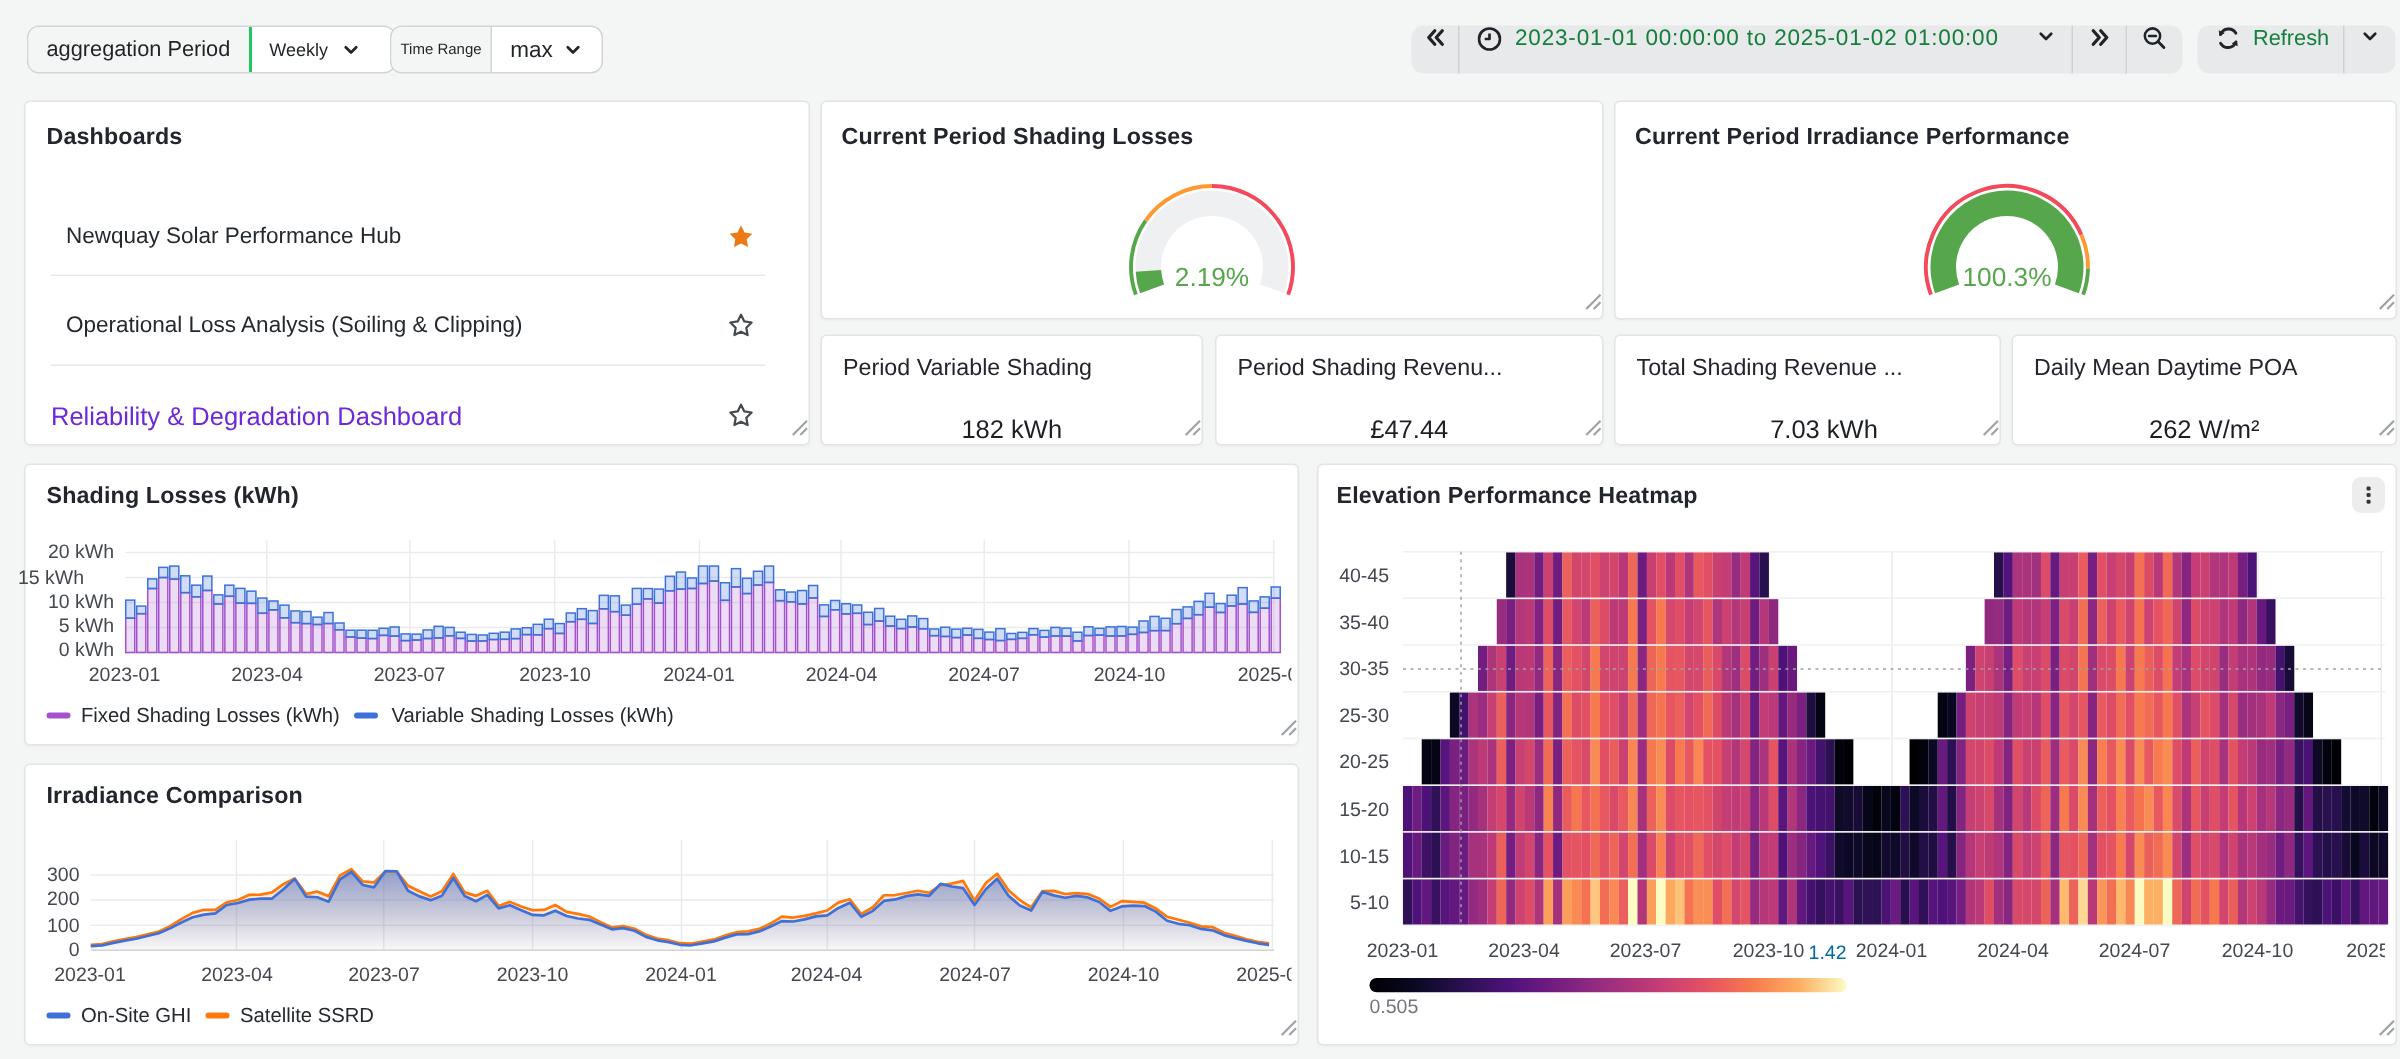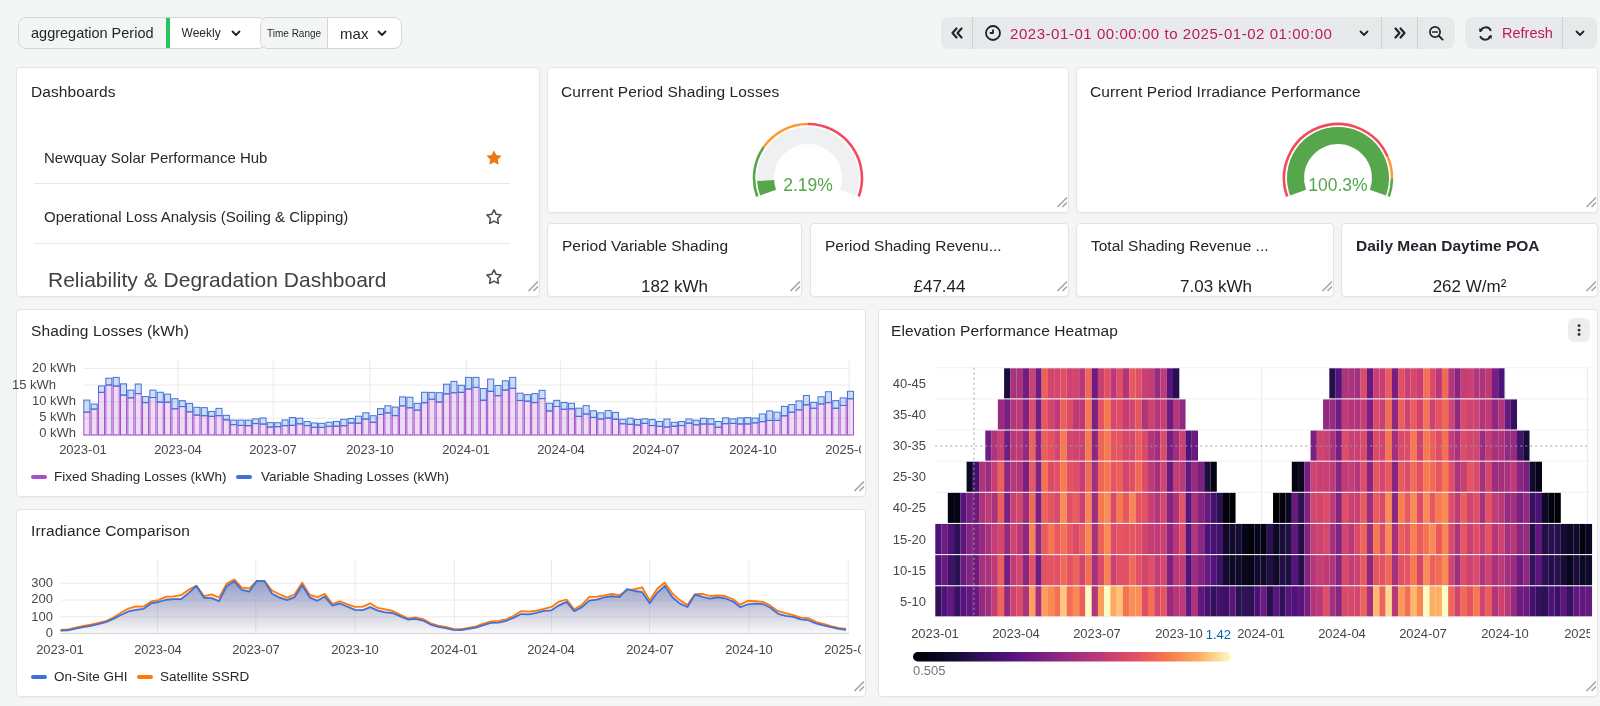--- a/index.html
+++ b/index.html
@@ -1,25 +1,25 @@
 <!DOCTYPE html>
 <html><head><meta charset="utf-8"><style>
 * { margin:0; padding:0; box-sizing:border-box; }
 body { width:1600px; height:706px; background:#f4f5f5; font-family:"Liberation Sans",sans-serif; position:relative; overflow:hidden; }
 .abs { position:absolute; }
 .panel { position:absolute; background:#ffffff; border:1px solid #e3e4e6; border-radius:4px; box-shadow:0 1px 2px rgba(0,0,0,0.03); }
-.ptitle { position:absolute; font-size:15.5px; font-weight:400; color:#22262c; letter-spacing:0.1px; }
+.ptitle { position:absolute; font-size:15.5px; font-weight:700; color:#22262c; letter-spacing:0.1px; }
 .lbl { position:absolute; font-size:13px; color:#44484e; }
 .grip { position:absolute; right:0px; bottom:0px; }
-.btn { position:absolute; height:32px; background:#e8e9ea; border-radius:8px; display:flex; align-items:center; color:#be185d; font-weight:500; font-size:14.5px; }
+.btn { position:absolute; height:32px; background:#e8e9ea; border-radius:8px; display:flex; align-items:flex-start; color:#15803d; font-weight:500; font-size:14.5px; }
 .sep { width:1px; height:32px; background:#cfd1d4; }
 </style></head><body>
 
 <div class="abs" style="left:18px;top:17px;height:32px;border:1px solid #d2d4d6;border-radius:8px;display:flex;align-items:stretch;background:#fff;overflow:hidden">
-<div style="background:#f4f5f5;display:flex;align-items:center;padding:0 12px;font-size:14.5px;font-weight:500;color:#1f2428;border-right:4px solid #22c55e">aggregation Period</div>
+<div style="background:#f4f5f5;display:flex;align-items:center;padding:0 12px;font-size:14.5px;font-weight:500;color:#1f2428;border-right:2px solid #22c55e">aggregation Period</div>
 <div style="display:flex;align-items:center;padding:0 0 0 12px;width:95px;font-size:12px;color:#1f2428;font-weight:500">Weekly<span style="margin-left:8px;display:flex">
         <svg width="14" height="14" viewBox="0 0 14 14" style="">
           <path d="M3.5 5.5 L7 9 L10.5 5.5" fill="none" stroke="#1f2428" stroke-width="1.8" stroke-linecap="round" stroke-linejoin="round"></path>
         </svg>
       </span></div>
 </div>
 <div class="abs" style="left:260px;top:17px;height:32px;border:1px solid #d2d4d6;border-radius:8px;display:flex;align-items:stretch;background:#fff;overflow:hidden">
 <div style="background:#f4f5f5;display:flex;align-items:center;padding:0 6px;font-size:10px;font-weight:500;color:#1f2428;border-right:1px solid #d2d4d6">Time Range</div>
 <div style="display:flex;align-items:center;padding:0 0 0 12px;width:73px;font-size:15px;color:#1f2428;font-weight:500">max<span style="margin-left:7px;display:flex">
         <svg width="14" height="14" viewBox="0 0 14 14" style="">
@@ -140,21 +140,21 @@
   </div>
 <div class="ptitle" style="left:31px;top:83px">Dashboards</div>
 <div class="abs" style="left:44px;top:149px;font-size:15px;color:#24292e">Newquay Solar Performance Hub</div>
 <div class="abs" style="left:485px;top:149px"><svg width="18" height="18" viewBox="0 0 18 18" style="">
       <path d="M9 1.3 L11.35 6.0 L16.6 6.8 L12.8 10.5 L13.7 15.7 L9 13.25 L4.3 15.7 L5.2 10.5 L1.4 6.8 L6.65 6.0 Z" fill="#ec7a14"></path>
     </svg></div>
 <div class="abs" style="left:44px;top:208px;font-size:15px;color:#24292e">Operational Loss Analysis (Soiling &amp; Clipping)</div>
 <div class="abs" style="left:485px;top:208px"><svg width="18" height="18" viewBox="0 0 18 18" style="">
       <path d="M9 1.8 L11.2 6.3 L16.1 7.0 L12.55 10.5 L13.4 15.4 L9 13.1 L4.6 15.4 L5.45 10.5 L1.9 7.0 L6.8 6.3 Z" fill="none" stroke="#454a51" stroke-width="1.5" stroke-linejoin="round"></path>
     </svg></div>
-<div class="abs" style="left:48px;top:268px;font-size:21px;color:#404040">Reliability &amp; Degradation Dashboard</div>
+<div class="abs" style="left:34px;top:268px;font-size:17px;color:#6d28d9">Reliability &amp; Degradation Dashboard</div>
 <div class="abs" style="left:485px;top:268px"><svg width="18" height="18" viewBox="0 0 18 18" style="">
       <path d="M9 1.8 L11.2 6.3 L16.1 7.0 L12.55 10.5 L13.4 15.4 L9 13.1 L4.6 15.4 L5.45 10.5 L1.9 7.0 L6.8 6.3 Z" fill="none" stroke="#454a51" stroke-width="1.5" stroke-linejoin="round"></path>
     </svg></div>
 <div class="abs" style="left:34px;top:183px;width:476px;height:1px;background:#e6e7e8"></div>
 <div class="abs" style="left:34px;top:243px;width:476px;height:1px;background:#e6e7e8"></div>
 <div class="ptitle" style="left:561px;top:83px">Current Period Shading Losses</div>
 <div class="ptitle" style="left:1090px;top:83px">Current Period Irradiance Performance</div>
 <div class="abs" style="left:547px;top:68px;width:522px;height:145px;overflow:hidden">
     <svg width="240" height="130" viewBox="0 0 240 130" style="position:absolute;left:140.5px;top:14.5px">
       <path d="M 69.26 113.47 A 54 54 0 0 1 75.77 64.03" fill="none" stroke="#56a64b" stroke-width="2.6"></path>
@@ -174,21 +174,21 @@
       <path d="M 80.06 109.54 A 42.5 42.5 0 1 1 159.94 109.54" fill="none" stroke="#56a64b" stroke-width="17"></path>
       <text x="120" y="107.5" text-anchor="middle" font-family="Liberation Sans, sans-serif" font-size="17.5" font-weight="500" fill="#56a64b">100.3%</text>
     </svg>
   </div>
 <div class="abs" style="left:562px;top:237px;font-size:15.5px;font-weight:500;color:#22262c">Period Variable Shading</div>
 <div class="abs" style="left:547px;top:277px;width:255px;text-align:center;font-size:17px;font-weight:500;color:#1c1f24">182 kWh</div>
 <div class="abs" style="left:825px;top:237px;font-size:15.5px;font-weight:500;color:#22262c">Period Shading Revenu...</div>
 <div class="abs" style="left:810px;top:277px;width:259px;text-align:center;font-size:17px;font-weight:500;color:#1c1f24">£47.44</div>
 <div class="abs" style="left:1091px;top:237px;font-size:15.5px;font-weight:500;color:#22262c">Total Shading Revenue ...</div>
 <div class="abs" style="left:1076px;top:277px;width:280px;text-align:center;font-size:17px;font-weight:500;color:#1c1f24">7.03 kWh</div>
-<div class="abs" style="left:1356px;top:237px;font-size:15.5px;font-weight:700;color:#22262c">Daily Mean Daytime POA</div>
+<div class="abs" style="left:1356px;top:237px;font-size:15.5px;font-weight:400;color:#22262c">Daily Mean Daytime POA</div>
 <div class="abs" style="left:1341px;top:277px;width:257px;text-align:center;font-size:17px;font-weight:500;color:#1c1f24">262 W/m²</div>
 <div class="ptitle" style="left:31px;top:322px">Shading Losses (kWh)</div>
 <div class="ptitle" style="left:31px;top:522px">Irradiance Comparison</div>
 <div class="ptitle" style="left:891px;top:322px">Elevation Performance Heatmap</div>
 <div class="abs" style="left:1568px;top:318px;width:22px;height:24px;border-radius:6px;background:#ededee;display:flex;align-items:center;justify-content:center">
     <svg width="16" height="16" viewBox="0 0 16 16" style="">
       <rect x="6.7" y="2.3" width="2.7" height="2.7" rx="0.9" fill="#32363c"></rect>
       <rect x="6.7" y="6.7" width="2.7" height="2.7" rx="0.9" fill="#32363c"></rect>
       <rect x="6.7" y="11.1" width="2.7" height="2.7" rx="0.9" fill="#32363c"></rect>
     </svg>
@@ -1200,21 +1200,21 @@
     <div class="lbl" style="left:703px;top:2px;width:60px;text-align:center">2024-10</div>
     <div class="lbl" style="left:802px;top:2px;width:60px;text-align:center">2025-01</div>
   </div>
 <div class="abs" style="left:31px;top:675px;width:16px;height:4px;border-radius:2px;background:#3d71d9"></div>
 <div class="lbl" style="left:54px;top:669px;font-size:13.5px;color:#24292e">On-Site GHI</div>
 <div class="abs" style="left:137px;top:675px;width:16px;height:4px;border-radius:2px;background:#ff780a"></div>
 <div class="lbl" style="left:160px;top:669px;font-size:13.5px;color:#24292e">Satellite SSRD</div>
 <div class="lbl" style="left:846px;top:594px;width:80px;text-align:right">5-10</div>
 <div class="lbl" style="left:846px;top:563px;width:80px;text-align:right">10-15</div>
 <div class="lbl" style="left:846px;top:532px;width:80px;text-align:right">15-20</div>
-<div class="lbl" style="left:846px;top:500px;width:80px;text-align:right">40-25</div>
+<div class="lbl" style="left:846px;top:500px;width:80px;text-align:right">20-25</div>
 <div class="lbl" style="left:846px;top:469px;width:80px;text-align:right">25-30</div>
 <div class="lbl" style="left:846px;top:438px;width:80px;text-align:right">30-35</div>
 <div class="lbl" style="left:846px;top:407px;width:80px;text-align:right">35-40</div>
 <div class="lbl" style="left:846px;top:376px;width:80px;text-align:right">40-45</div>
 <div class="abs" style="left:878px;top:624px;width:712px;height:18px;overflow:hidden">
     <div class="lbl" style="left:27px;top:2px;width:60px;text-align:center">2023-01</div>
     <div class="lbl" style="left:108px;top:2px;width:60px;text-align:center">2023-04</div>
     <div class="lbl" style="left:189px;top:2px;width:60px;text-align:center">2023-07</div>
     <div class="lbl" style="left:271px;top:2px;width:60px;text-align:center">2023-10</div>
     <div class="lbl" style="left:353px;top:2px;width:60px;text-align:center">2024-01</div>

